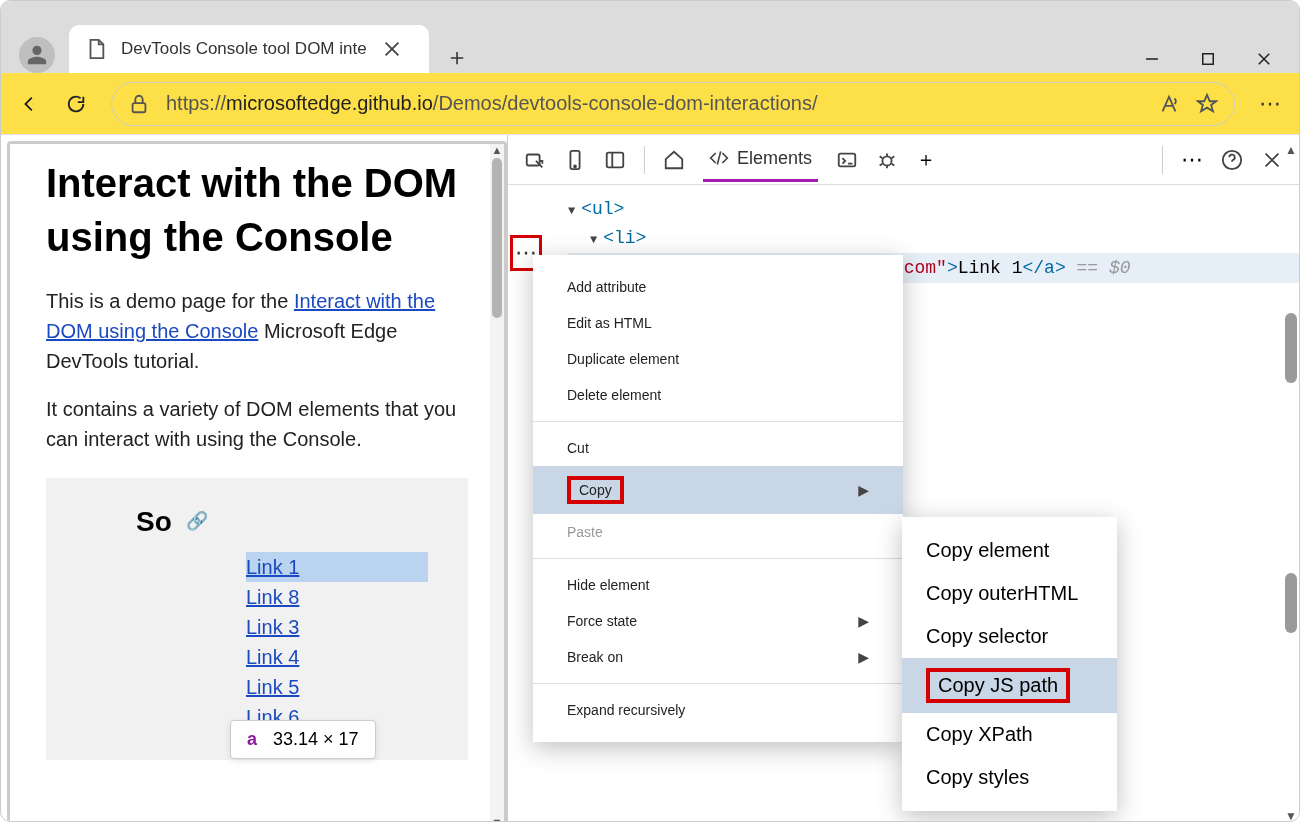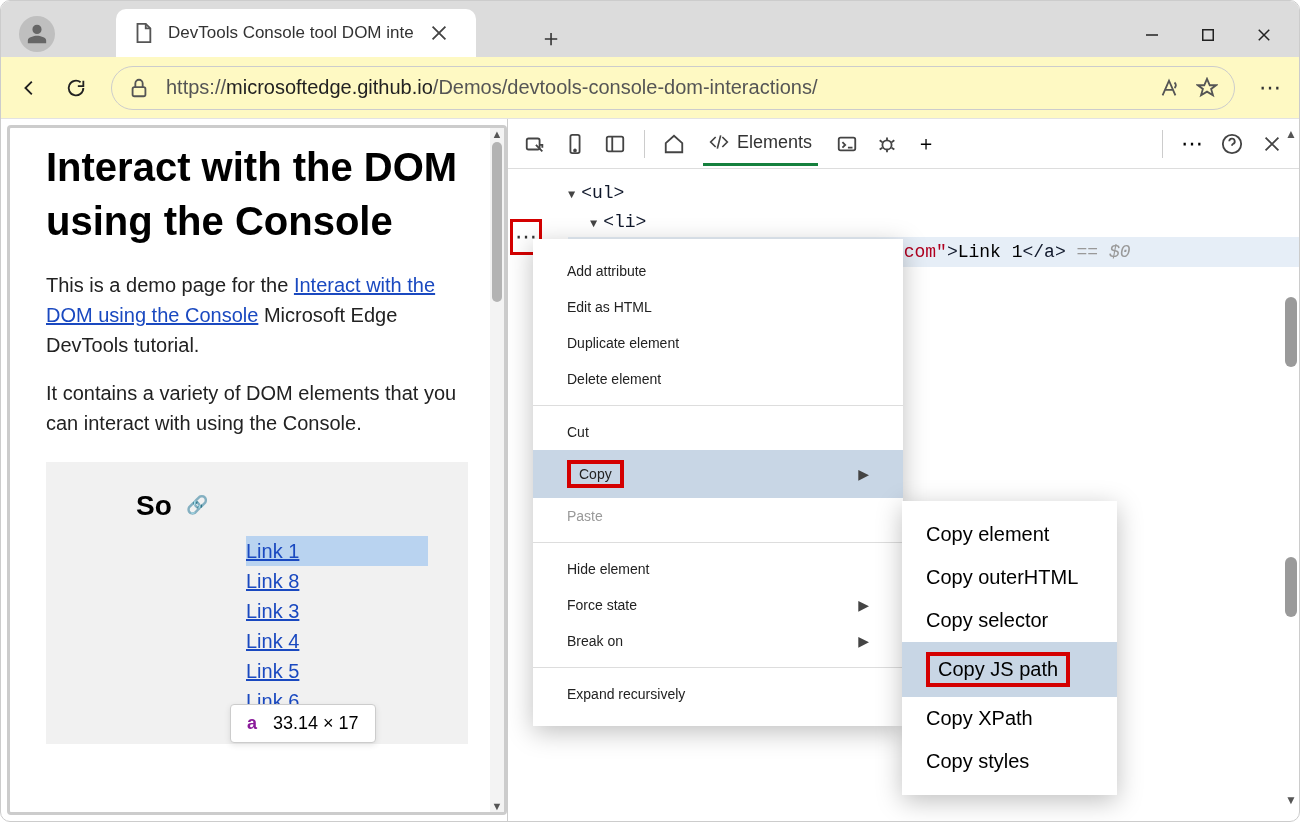--- a/index.html
+++ b/index.html
@@ -8,25 +8,24 @@
     background: #fff;
     overflow: hidden;
     width: 1300px;
     height: 822px;
     position: relative;
     border: 1px solid #ccc;
     border-radius: 10px;
   }
   
   .titlebar {
-    height: 56px;
+    height: 72px;
     background: #dcdcdc;
     display: flex;
-    align-items: center;
-    gap: 47px;
+    align-items: flex-end;
   }
   .avatar {
     width: 36px; height: 36px; border-radius: 50%;
     background: #bfbfbf; margin: 10px 14px 0 18px;
     display:flex; align-items:center; justify-content:center;
   }
   .avatar svg { width:22px; height:22px; fill:#666; }
   .tab {
     background: #fff;
     border-radius: 10px 10px 0 0;
@@ -51,21 +50,21 @@
   .win-controls {
     margin-left: auto;
     display: flex; gap: 38px;
     padding-right: 26px;
     margin-top: 16px;
     font-size: 18px; color:#222;
   }
   
   .addr {
     height: 62px;
-    background:#fef9c3;
+    background:#fde047;
     display:flex; align-items:center;
     padding: 0 18px; gap: 24px;
     border-bottom: 1px solid #e3e3e3;
   }
   .urlbox {
     flex:1; height: 44px;
     border: 1.5px solid #ccc;
     border-radius: 22px;
     display:flex; align-items:center;
     padding: 0 16px; gap: 16px;
@@ -112,29 +111,29 @@
   .page-scroll .thumb { position:absolute; left:2px; width:10px; background:#b3b3b3; border-radius:5px; }
   
   .devtools { flex:1; position:relative; border-left: 1px solid #ccc; }
   .dt-tabs {
     height: 50px; display:flex; align-items:center;
     gap: 18px; padding: 0 16px;
     border-bottom: 1px solid #ddd;
   }
   .dt-tabs .sep { width: 1px; height: 28px; background:#ccc; }
   .dt-tab { font-size: 18px; color:#333; padding: 10px 6px; display:flex; align-items:center; gap:8px; }
-  .dt-tab.active { border-bottom: 3px solid #15803d; }
+  .dt-tab.active { border-bottom: 3px solid #a21caf; }
   .dt-tabs .spacer { flex:1; }
   .dom {
     padding: 10px 0 0 60px;
     font-family: Consolas, "Courier New", monospace;
     font-size: 18px; line-height:1.6;
   }
   .tw::before { content:"▼"; font-size:12px; margin-right:6px; color:#444; }
-  .ttag { color:#0f172a; }
+  .ttag { color:#0369a1; }
   .tstr { color:#b00020; }
   .tcomment { color:#999; font-style:italic; }
   .dom .l2 { padding-left: 22px; }
   .dom .l3 { padding-left: 44px; }
   .dom-sel { background:#e6eef7; display:inline-block; padding: 1px 4px; width:100%; }
   .dom-more {
     position:absolute; left:2px; top:100px;
     border: 3px solid #d40000;
     font-size:22px; color:#333;
     padding: 2px 2px;

